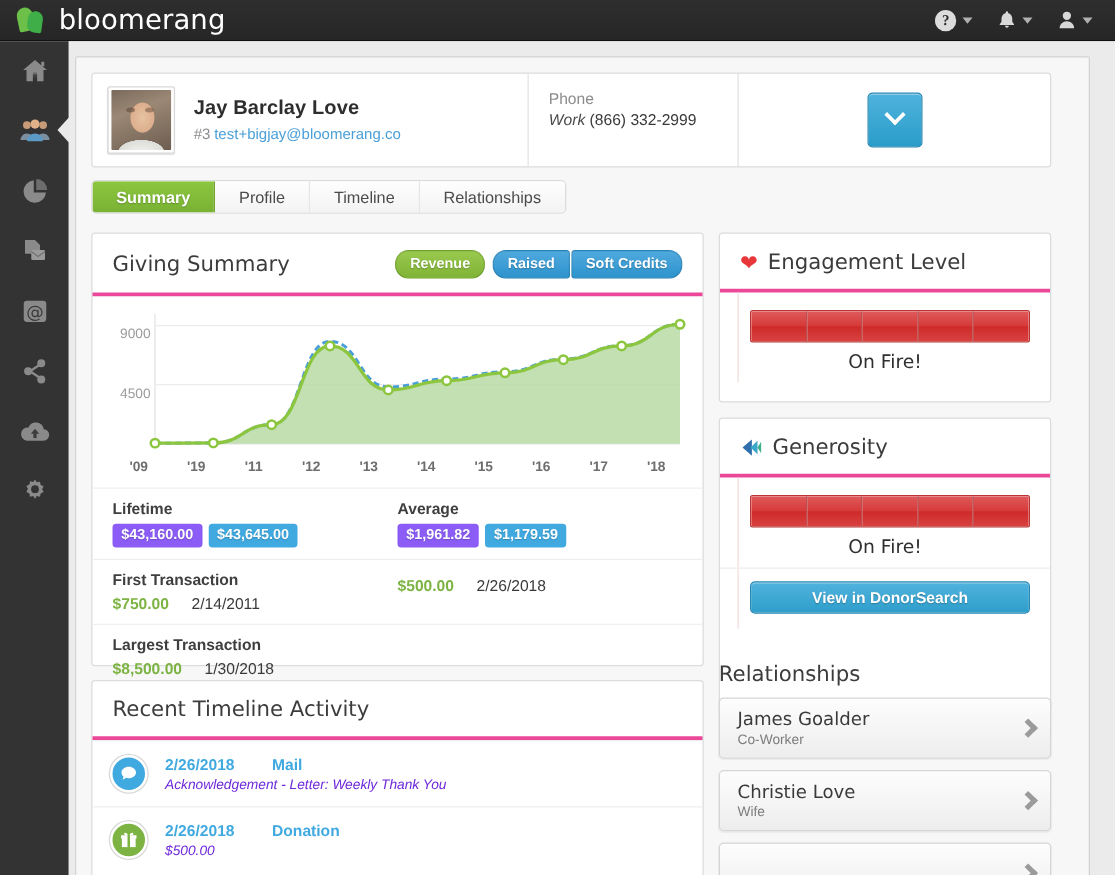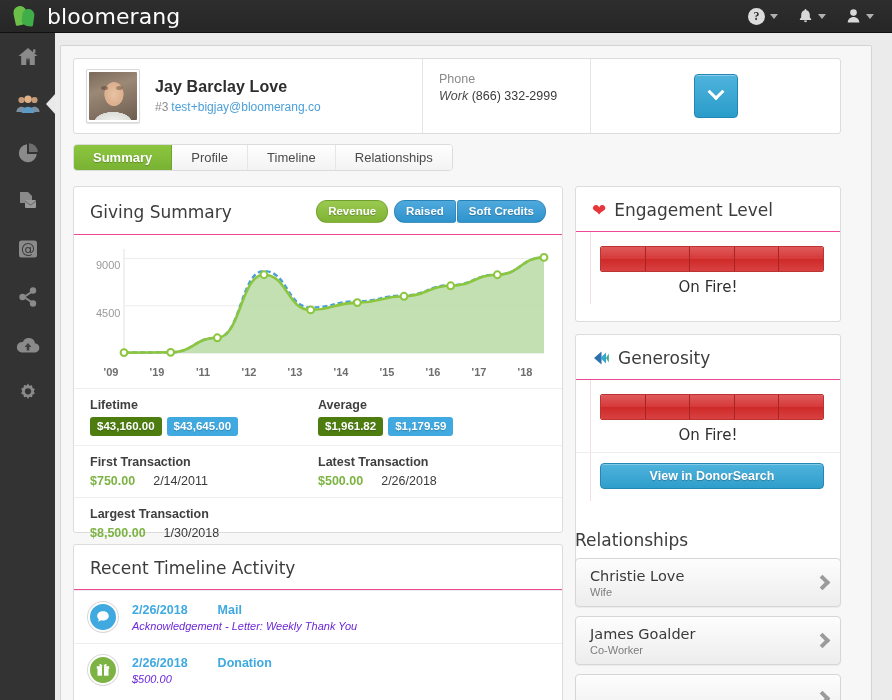--- a/index.html
+++ b/index.html
@@ -147,21 +147,21 @@
     background: linear-gradient(#8cc63f, #79b233); color: #fff;
     font-weight: bold; text-shadow: 0 1px 1px rgba(0,0,0,.25);
     border-right-color: #6fa52c;
   }
 
   
   .panel {
     background: #fff; border: 1px solid #dcdcdc; border-radius: 3px;
   }
   .panel-head {
-    padding: 13px 16px 11px 16px; border-bottom: 1px solid #ec4899;
+    padding: 13px 16px 11px 16px; border-bottom: 3px solid #ec4899;
     display: flex; align-items: center;
   }
   .panel-title {
     font-size: 17px; color: #3c3c3c; font-weight: 400;
     font-family: "DejaVu Sans", sans-serif;
   }
 
   #giving-panel { position: absolute; left: 12px; top: 140px; width: 490px; height: 347px; }
   .seg-group { margin-left: auto; display: flex; align-items: center; }
   .seg {
@@ -191,21 +191,21 @@
   .stat-row {
     display: flex; border-top: 1px solid #efefef; padding: 9px 16px 9px 16px;
   }
   .stat-cell { width: 50%; }
   .stat-lbl { font-size: 12.5px; font-weight: bold; color: #3f3f3f; }
   .pill-row { margin-top: 5px; display: flex; gap: 5px; }
   .pill {
     font-size: 11.5px; font-weight: bold; color: #fff; padding: 3px 7px 4px 7px;
     border-radius: 3px; text-shadow: 0 1px 1px rgba(0,0,0,.2);
   }
-  .pill.green { background: #4d7c0f; }
+  .pill.green { background: #8b5cf6; }
   .pill.blue  { background: #3fa9e0; }
   .stat-amt { margin-top: 5px; font-size: 12.5px; }
   .stat-amt .amt { color: #7cb342; font-weight: bold; }
   .stat-amt .dt { color: #3a3a3a; margin-left: 18px; }
 
   
   #timeline-panel { position: absolute; left: 12px; top: 498px; width: 490px; height: 162px; }
   .tl-item { display: flex; padding: 11px 16px 11px 14px; border-top: 1px solid #eee; }
   .tl-icon {
     width: 30px; height: 30px; border-radius: 50%; flex: none;
@@ -491,21 +491,20 @@
         </div>
       </div>
       <div class="stat-row">
         <div class="stat-cell">
           <div class="stat-lbl">First Transaction</div>
           <div class="stat-amt">
             <span class="amt">$750.00</span><span class="dt">2/14/2011</span>
           </div>
         </div>
         <div class="stat-cell">
-          <div class="stat-lbl">Latest Transaction</div>
           <div class="stat-amt">
             <span class="amt">$500.00</span><span class="dt">2/26/2018</span>
           </div>
         </div>
       </div>
       <div class="stat-row">
         <div class="stat-cell">
           <div class="stat-lbl">Largest Transaction</div>
           <div class="stat-amt">
             <span class="amt">$8,500.00</span><span class="dt">1/30/2018</span>
@@ -593,29 +592,29 @@
     </div>
     <div class="ds-btn-wrap">
       <div class="ds-btn">View in DonorSearch</div>
     </div>
   </div>
 
   <div class="rel-title">Relationships</div>
   <div class="rel-list">
     <div class="rel-item">
       <div>
+        <div class="rel-name">James Goalder</div>
+        <div class="rel-role">Co-Worker</div>
+      </div>
+      <span class="rel-chev"></span>
+    </div>
+    <div class="rel-item">
+      <div>
         <div class="rel-name">Christie Love</div>
         <div class="rel-role">Wife</div>
-      </div>
-      <span class="rel-chev"></span>
-    </div>
-    <div class="rel-item">
-      <div>
-        <div class="rel-name">James Goalder</div>
-        <div class="rel-role">Co-Worker</div>
       </div>
       <span class="rel-chev"></span>
     </div>
     <div class="rel-item">
       <div>
         <div class="rel-name"></div>
         <div class="rel-role"></div>
       </div>
       <span class="rel-chev"></span>
     </div>

